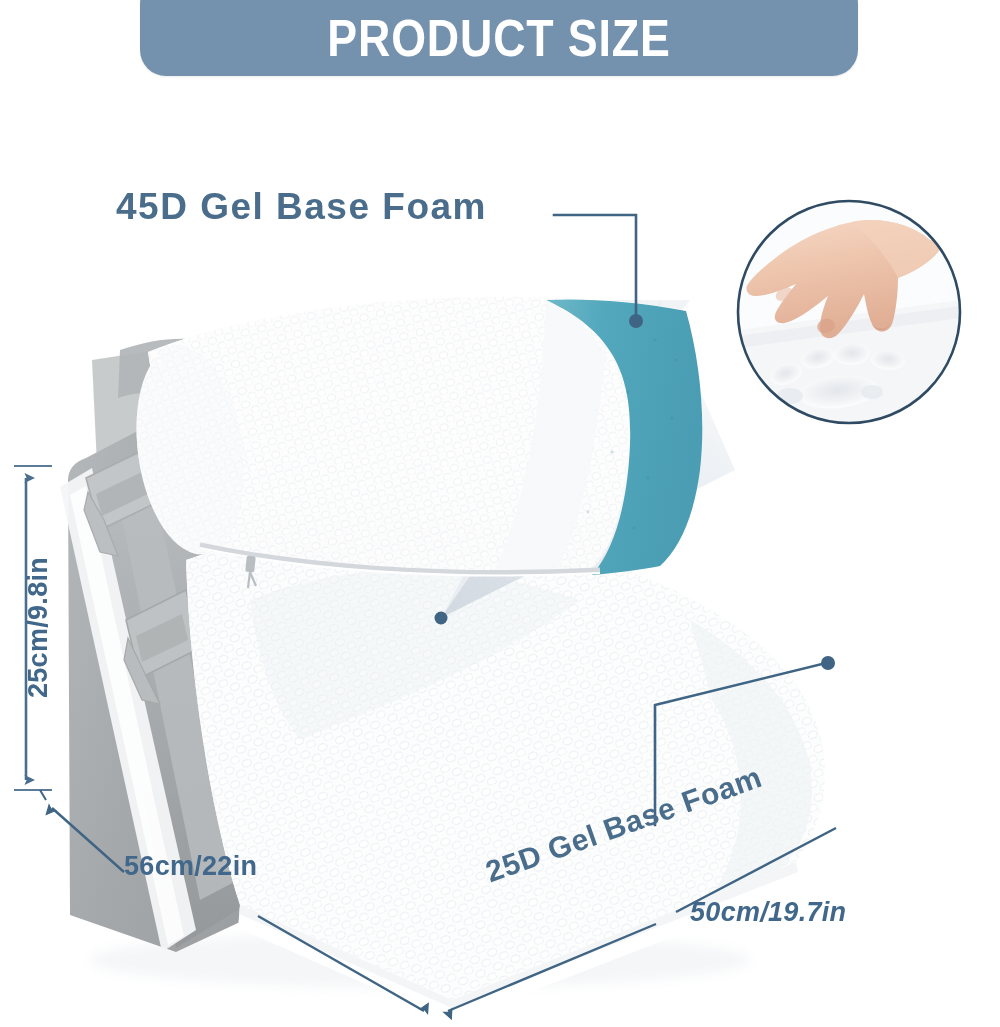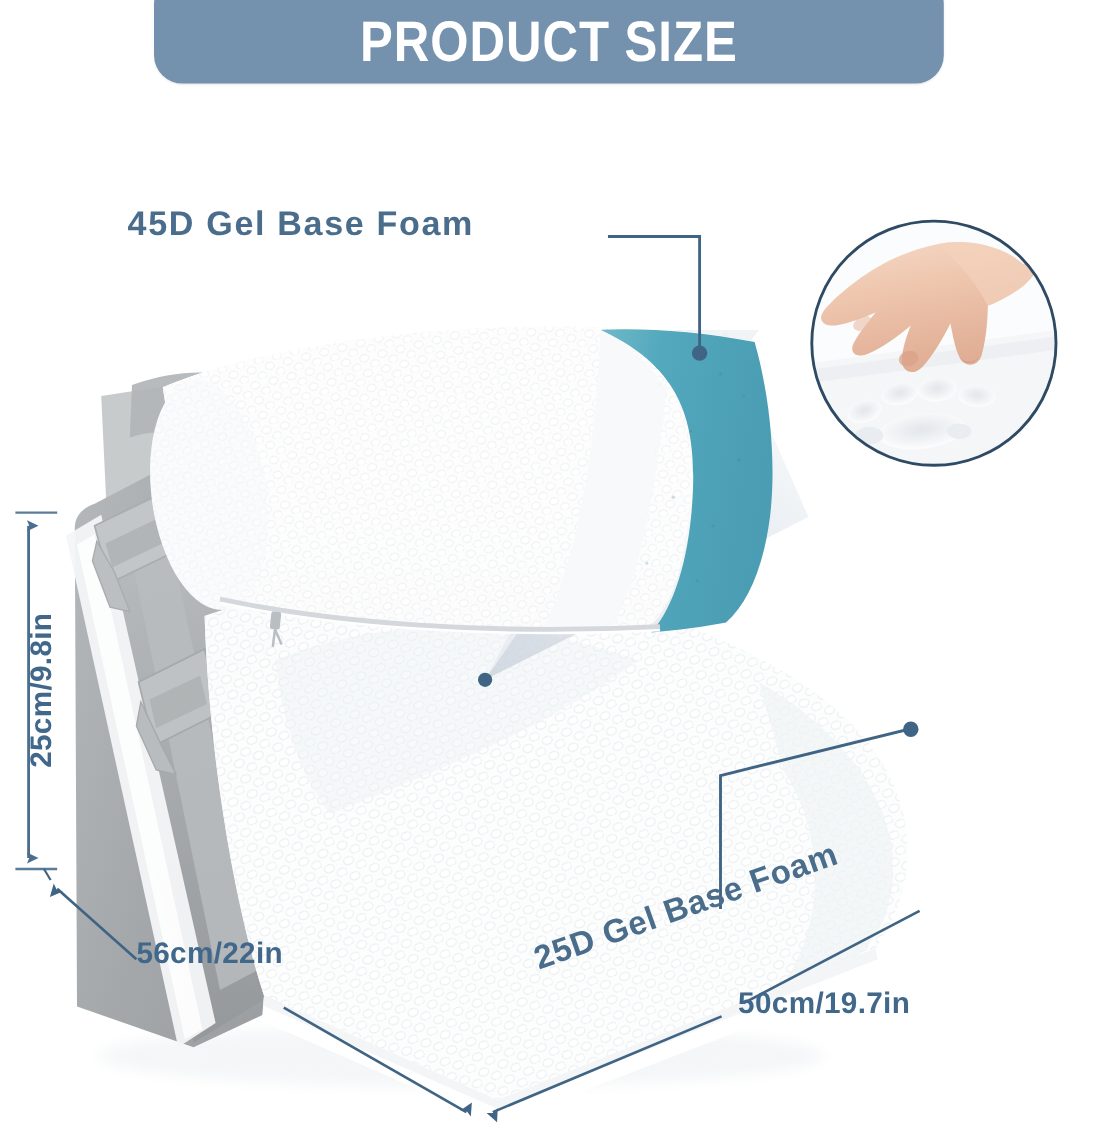--- a/index.html
+++ b/index.html
@@ -52,42 +52,42 @@
   .callout-label {
     position: absolute;
     color: #4b6d8c;
     font-family: "Liberation Sans", sans-serif;
     font-weight: bold;
     white-space: nowrap;
   }
   #label-45d {
     left: 116px;
     top: 186px;
-    font-size: 31px;
+    font-size: 37px;
     letter-spacing: 1.5px;
   }
   #label-25d {
     left: 487px;
     top: 856px;
     font-size: 30px;
     letter-spacing: 0.6px;
     transform: rotate(-19.5deg);
     transform-origin: 0% 50%;
   }
   .dim-label {
     position: absolute;
     color: #41688a;
     font-family: "Liberation Sans", sans-serif;
     font-weight: bold;
     font-size: 27px;
     white-space: nowrap;
     letter-spacing: 0.3px;
   }
   #label-56 { left: 124px; top: 851px; }
-  #label-50 { left: 671px; top: 897px; }
+  #label-50 { left: 690px; top: 897px; font-style: italic; }
   #label-25h {
     left: -62px;
     top: 612px;
     transform: rotate(-90deg);
     transform-origin: 50% 50%;
     width: 200px;
     text-align: center;
   }
 
   

